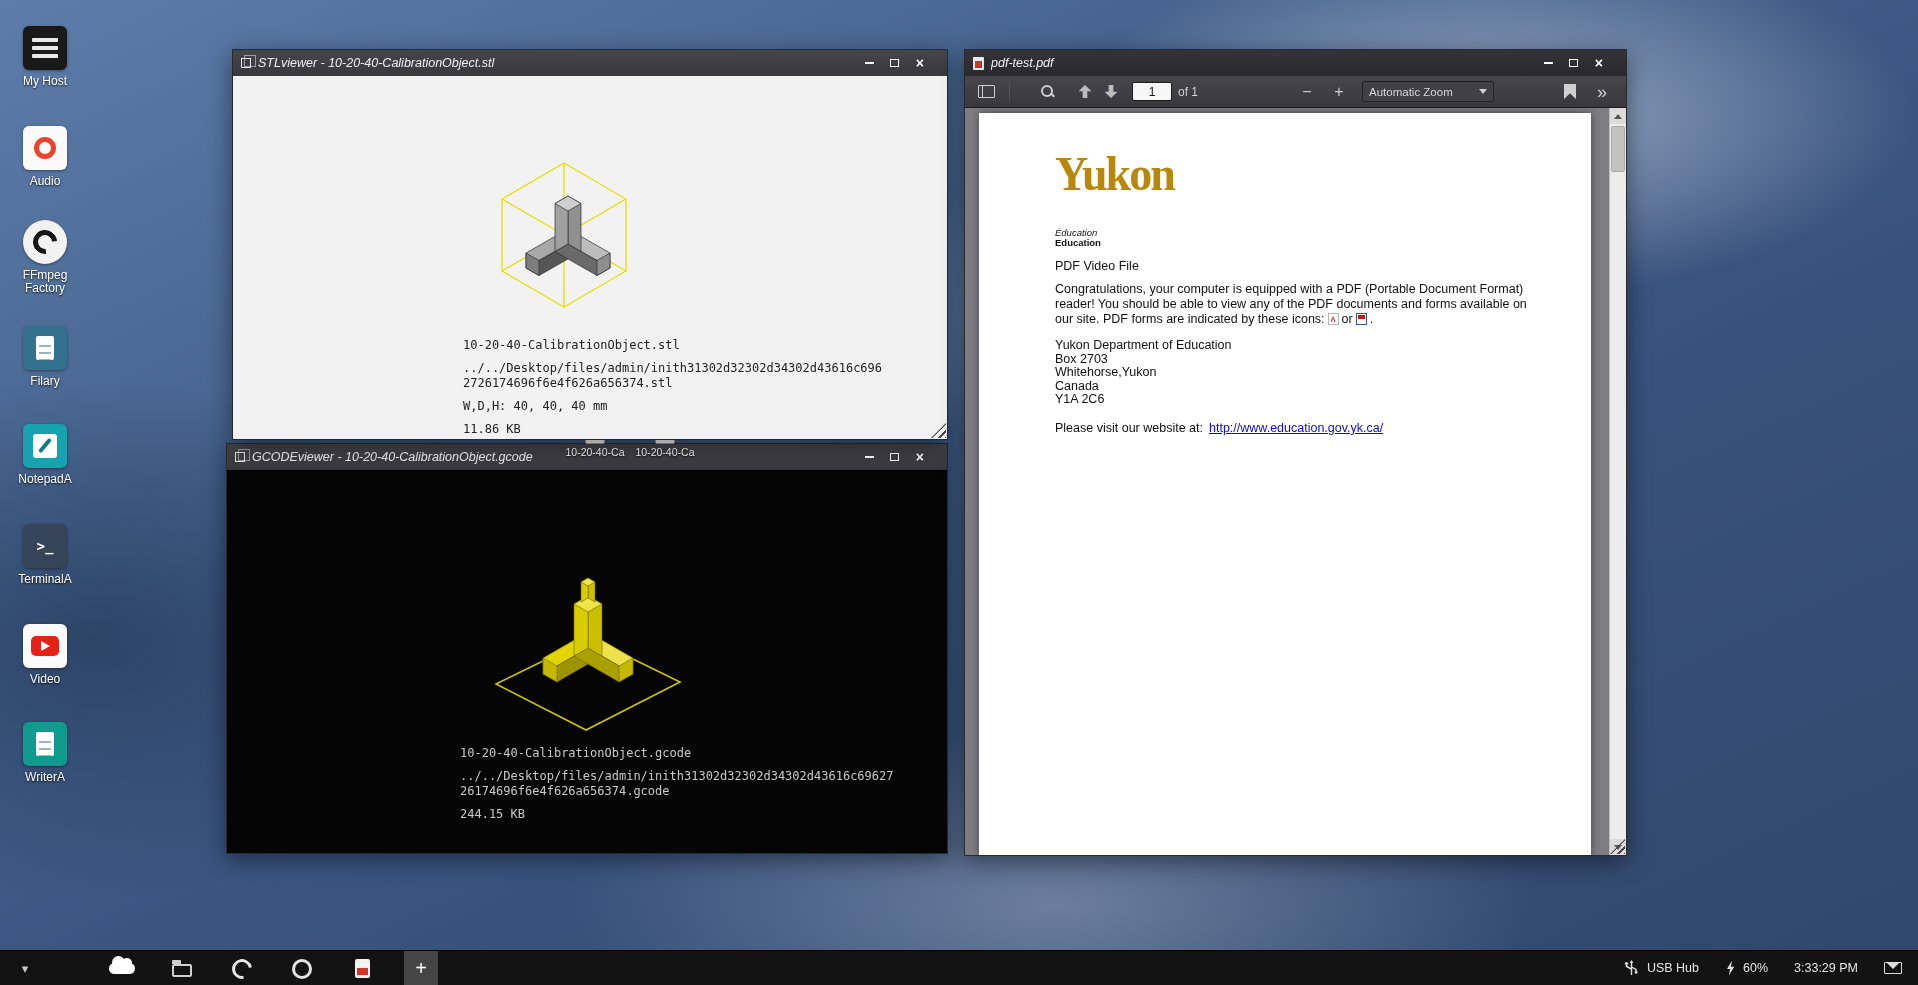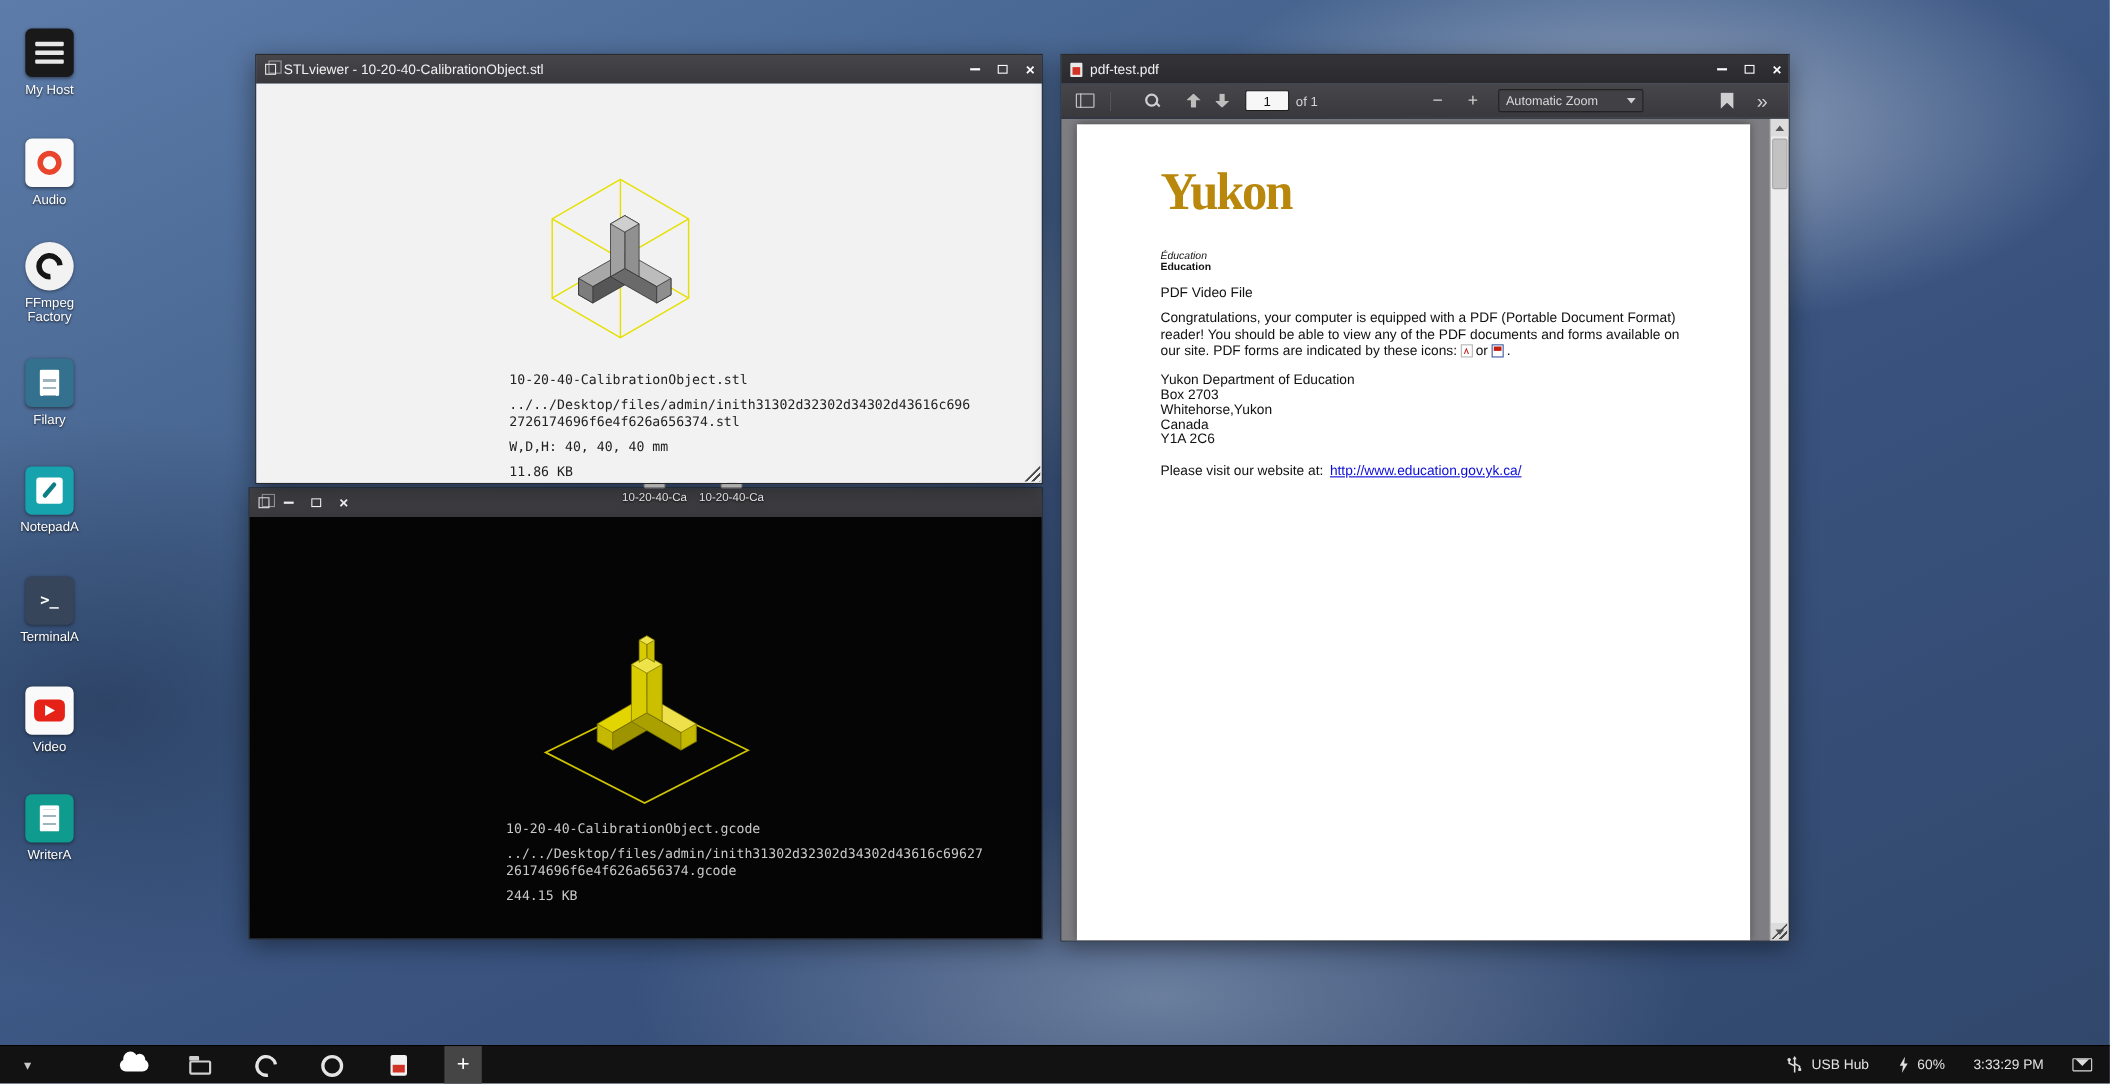--- a/index.html
+++ b/index.html
@@ -39,21 +39,21 @@
   .di-writer { background:#0f9b8e; }
 
   
   .bg-file { position:absolute; width:70px; text-align:center; z-index:15; }
   .bg-file-img { width:20px; height:20px; margin:0 auto 2px auto; background:#f3f3f3; border:1px solid #999; border-radius:2px; display:flex; align-items:center; justify-content:center; }
   .bg-file-img i { display:block; width:9px; height:9px; background:#8a8a8a; border:1px solid #555; }
   .bg-file-label { color:#fff; font-size:10.5px; text-shadow:0 1px 2px rgba(0,0,0,.9); white-space:nowrap; }
 
   
   .win { position:absolute; border:1px solid #2a2a2a; box-shadow:0 6px 22px rgba(0,0,0,.45); }
-  .titlebar { height:26px; background:linear-gradient(#45454a,#39393d); display:flex; align-items:center; padding:0 0 0 8px; gap:7px; }
+  .titlebar { height:26px; background:linear-gradient(#45454a,#39393d); display:flex; align-items:center; padding:0 17px 0 8px; gap:7px;font-style:italic; }
   .tb-title { color:#f0f0f0; font-size:12.5px; flex:1; white-space:nowrap; overflow:hidden; }
   .tb-controls { display:flex; align-items:center; gap:4px; }
   .tb-btn { width:21px; height:18px; display:flex; align-items:center; justify-content:center; color:#fff; cursor:pointer; }
   .glyph-min { display:block; width:9px; height:2px; background:#fff; }
   .glyph-max { display:block; width:9px; height:8px; border:1.5px solid #fff; }
   .btn-close { font-size:14px; font-weight:bold; }
   .tb-cube { position:relative; width:10px; height:10px; border:1.5px solid #e9e9e9; }
   .tb-cube:before { content:""; position:absolute; top:-4px; left:2px; width:10px; height:10px; border:1.5px solid rgba(233,233,233,.55); }
   .grip { position:absolute; right:1px; bottom:1px; width:15px; height:15px; z-index:5;
     clip-path:polygon(100% 0, 100% 100%, 0 100%);
@@ -202,20 +202,21 @@
 <div class="bg-file" style="left:630px; top:424px">
   <div class="bg-file-img">
       <i></i>
     </div>
   <div class="bg-file-label">10-20-40-Ca</div>
 </div>
 
 <div class="win" id="gcode-window">
   <div class="titlebar">
     <span class="tb-cube"></span>
+    <span class="tb-title">GCODEviewer - 10-20-40-CalibrationObject.gcode</span>
     <span class="tb-controls">
       <span class="tb-btn">
           <i class="glyph-min"></i>
         </span>
       <span class="tb-btn">
           <i class="glyph-max"></i>
         </span>
       <span class="tb-btn btn-close">×</span>
     </span>
   </div>

